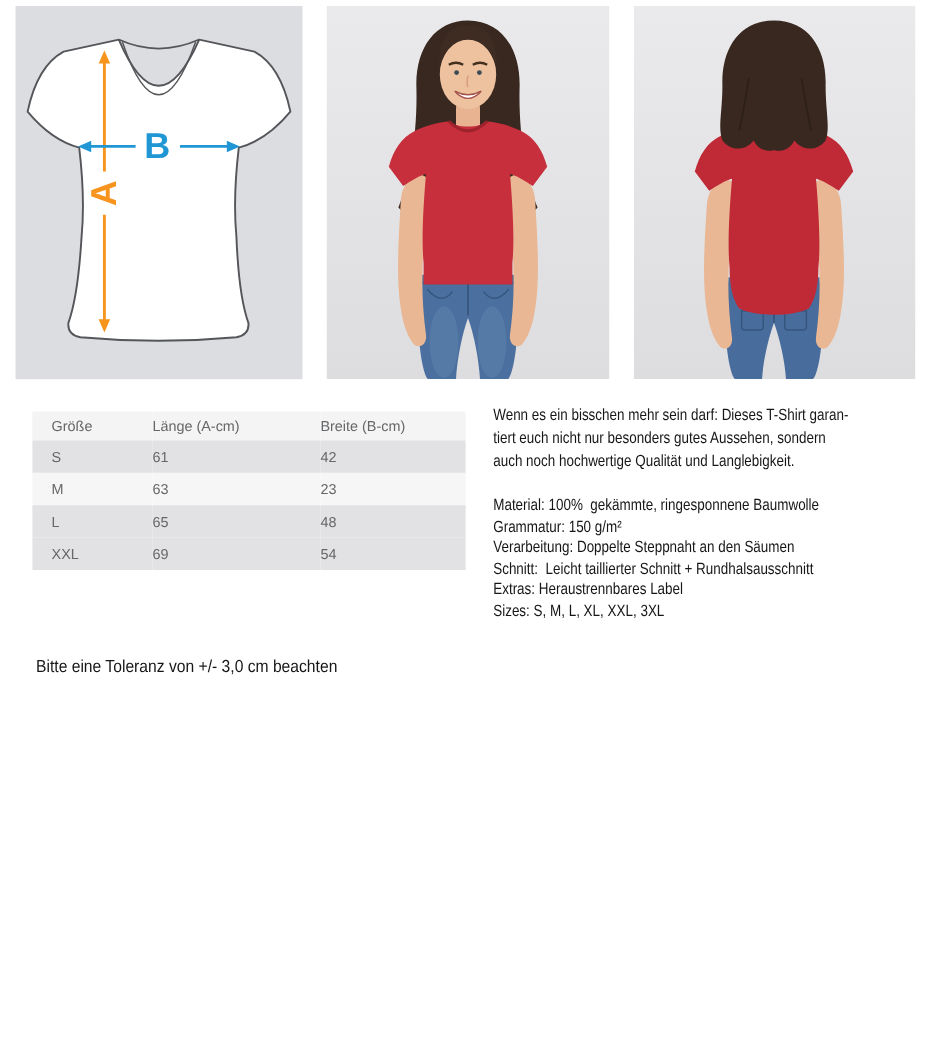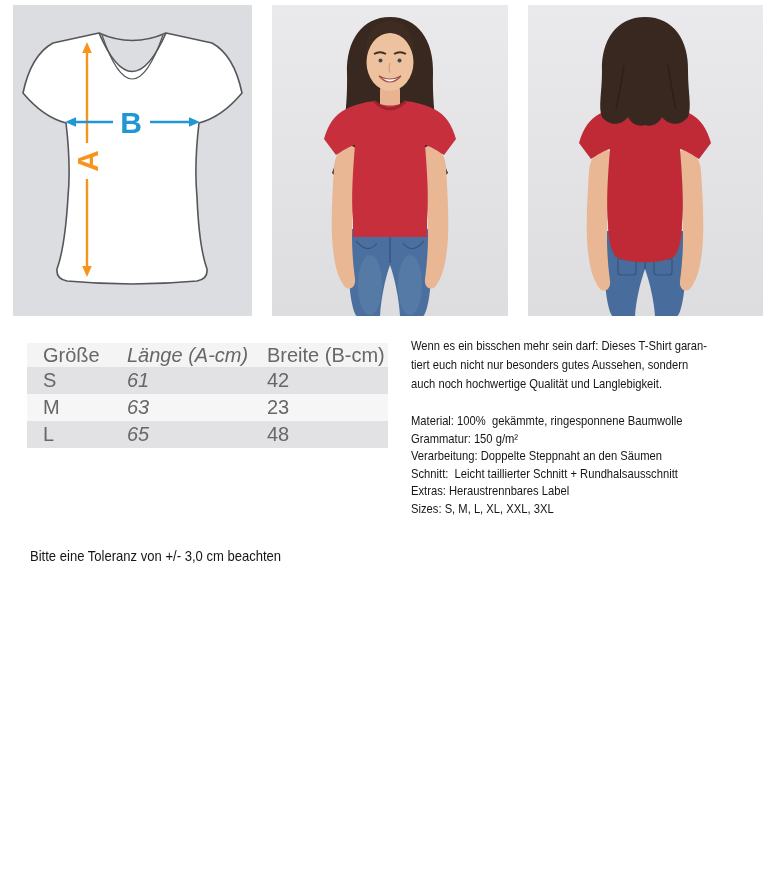--- a/index.html
+++ b/index.html
@@ -9,25 +9,25 @@
 
   
   .img-box { position:absolute; top:5px; height:311px; overflow:hidden; }
   #diagram-box   { left:13px;  width:239px; background:#dcdde0; }
   #photo-front-box { left:272px; width:236px; }
   #photo-back-box  { left:528px; width:235px; }
   .img-box svg { display:block; }
 
   
   #size-table { position:absolute; left:27px; top:343px; width:361px; border-collapse:collapse;
-                font-size:20px; color:#666768; }
+                font-size:12px; color:#666768; }
   #size-table th { font-weight:normal; text-align:left; height:24px; background:#f4f4f5; }
   #size-table td { height:27px; }
   #size-table .col-size  { width:100px; padding-left:16px; }
-  #size-table .col-len   { width:140px;font-style:italic; }
+  #size-table .col-len   { width:140px; }
   #size-table .col-wid   { width:121px; }
   #size-table tr.row-dark  td { background:#e2e2e4; }
   #size-table tr.row-light td { background:#f6f6f7; }
 
   
   #description { position:absolute; left:411px; top:336px; color:#161616;
                  transform:scaleX(0.83); transform-origin:0 0; }
   #description .desc-line { white-space:pre; font-size:13.5px; line-height:19px; }
   #description .spec-block { margin-top:19px; }
   #description .spec-block .desc-line { line-height:17.5px; }
@@ -185,20 +185,25 @@
       </tr>
       <tr class="row-light">
         <td class="col-size">M</td>
         <td class="col-len">63</td>
         <td class="col-wid">23</td>
       </tr>
       <tr class="row-dark">
         <td class="col-size">L</td>
         <td class="col-len">65</td>
         <td class="col-wid">48</td>
+      </tr>
+      <tr class="row-dark">
+        <td class="col-size">XXL</td>
+        <td class="col-len">69</td>
+        <td class="col-wid">54</td>
       </tr>
     </tbody>
   </table>
 
   <div id="description">
     <div class="intro-block">
       <div class="desc-line">Wenn es ein bisschen mehr sein darf: Dieses T-Shirt garan-</div>
       <div class="desc-line">tiert euch nicht nur besonders gutes Aussehen, sondern</div>
       <div class="desc-line">auch noch hochwertige Qualität und Langlebigkeit.</div>
     </div>

